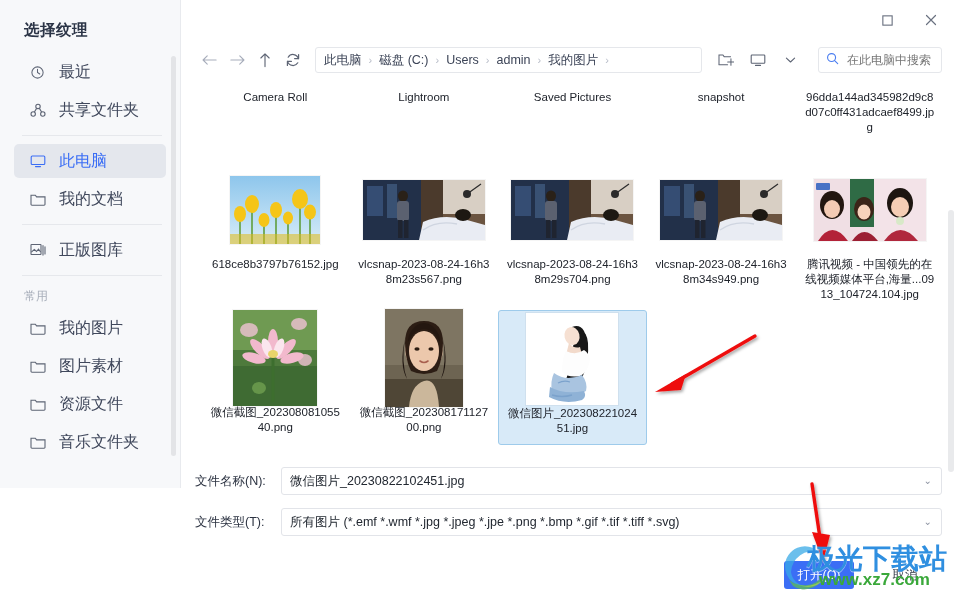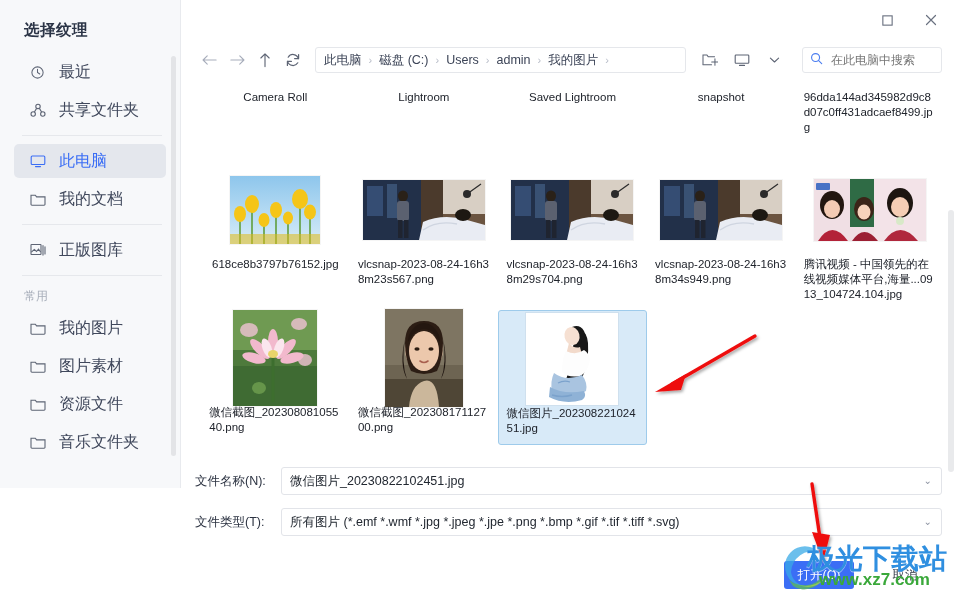--- a/index.html
+++ b/index.html
@@ -149,21 +149,21 @@
     color: #b7bcc8;
     font-size: 11px;
     margin: 0 7px;
     user-select: none;
   }
   .tb-right {
     display: flex; align-items: center; gap: 4px;
     flex: 0 0 auto;
   }
   .search-box {
-    width: 140px;
+    width: 124px;
     height: 26px;
     border: 1px solid #e5e7eb;
     border-radius: 3px;
     display: flex;
     align-items: center;
     padding: 0 7px;
     margin-left: 10px;
     background: #fff;
   }
   .search-box input {
@@ -212,21 +212,21 @@
     width: 100%;
   }
   .thumb {
     display: block;
     box-shadow: 0 0 0 1px rgba(0,0,0,0.04);
   }
   .cap {
     font-size: 11.5px;
     line-height: 15px;
     color: #20242c;
-    text-align: left;
+    text-align: center;
     word-break: break-all;
     max-width: 132px;
     margin-top: 5px;
     font-family: "Liberation Sans", "DejaVu Sans", sans-serif;
   }
   .cap.folder { margin-top: 0; }
 
   
   .main-sb-track {
     position: absolute;
@@ -556,21 +556,21 @@
     <div class="filearea">
       <div class="grid">
 
         <div class="cell row1">
           <div class="cap folder">Camera Roll</div>
         </div>
         <div class="cell row1">
           <div class="cap folder">Lightroom</div>
         </div>
         <div class="cell row1">
-          <div class="cap folder">Saved Lightroom</div>
+          <div class="cap folder">Saved Pictures</div>
         </div>
         <div class="cell row1">
           <div class="cap folder">snapshot</div>
         </div>
         <div class="cell row1">
           <div class="cap folder">96dda144ad345982d9c8d07c0ff431adcaef8499.jpg</div>
         </div>
 
         <div class="cell">
           <div class="thumb-wrap">

